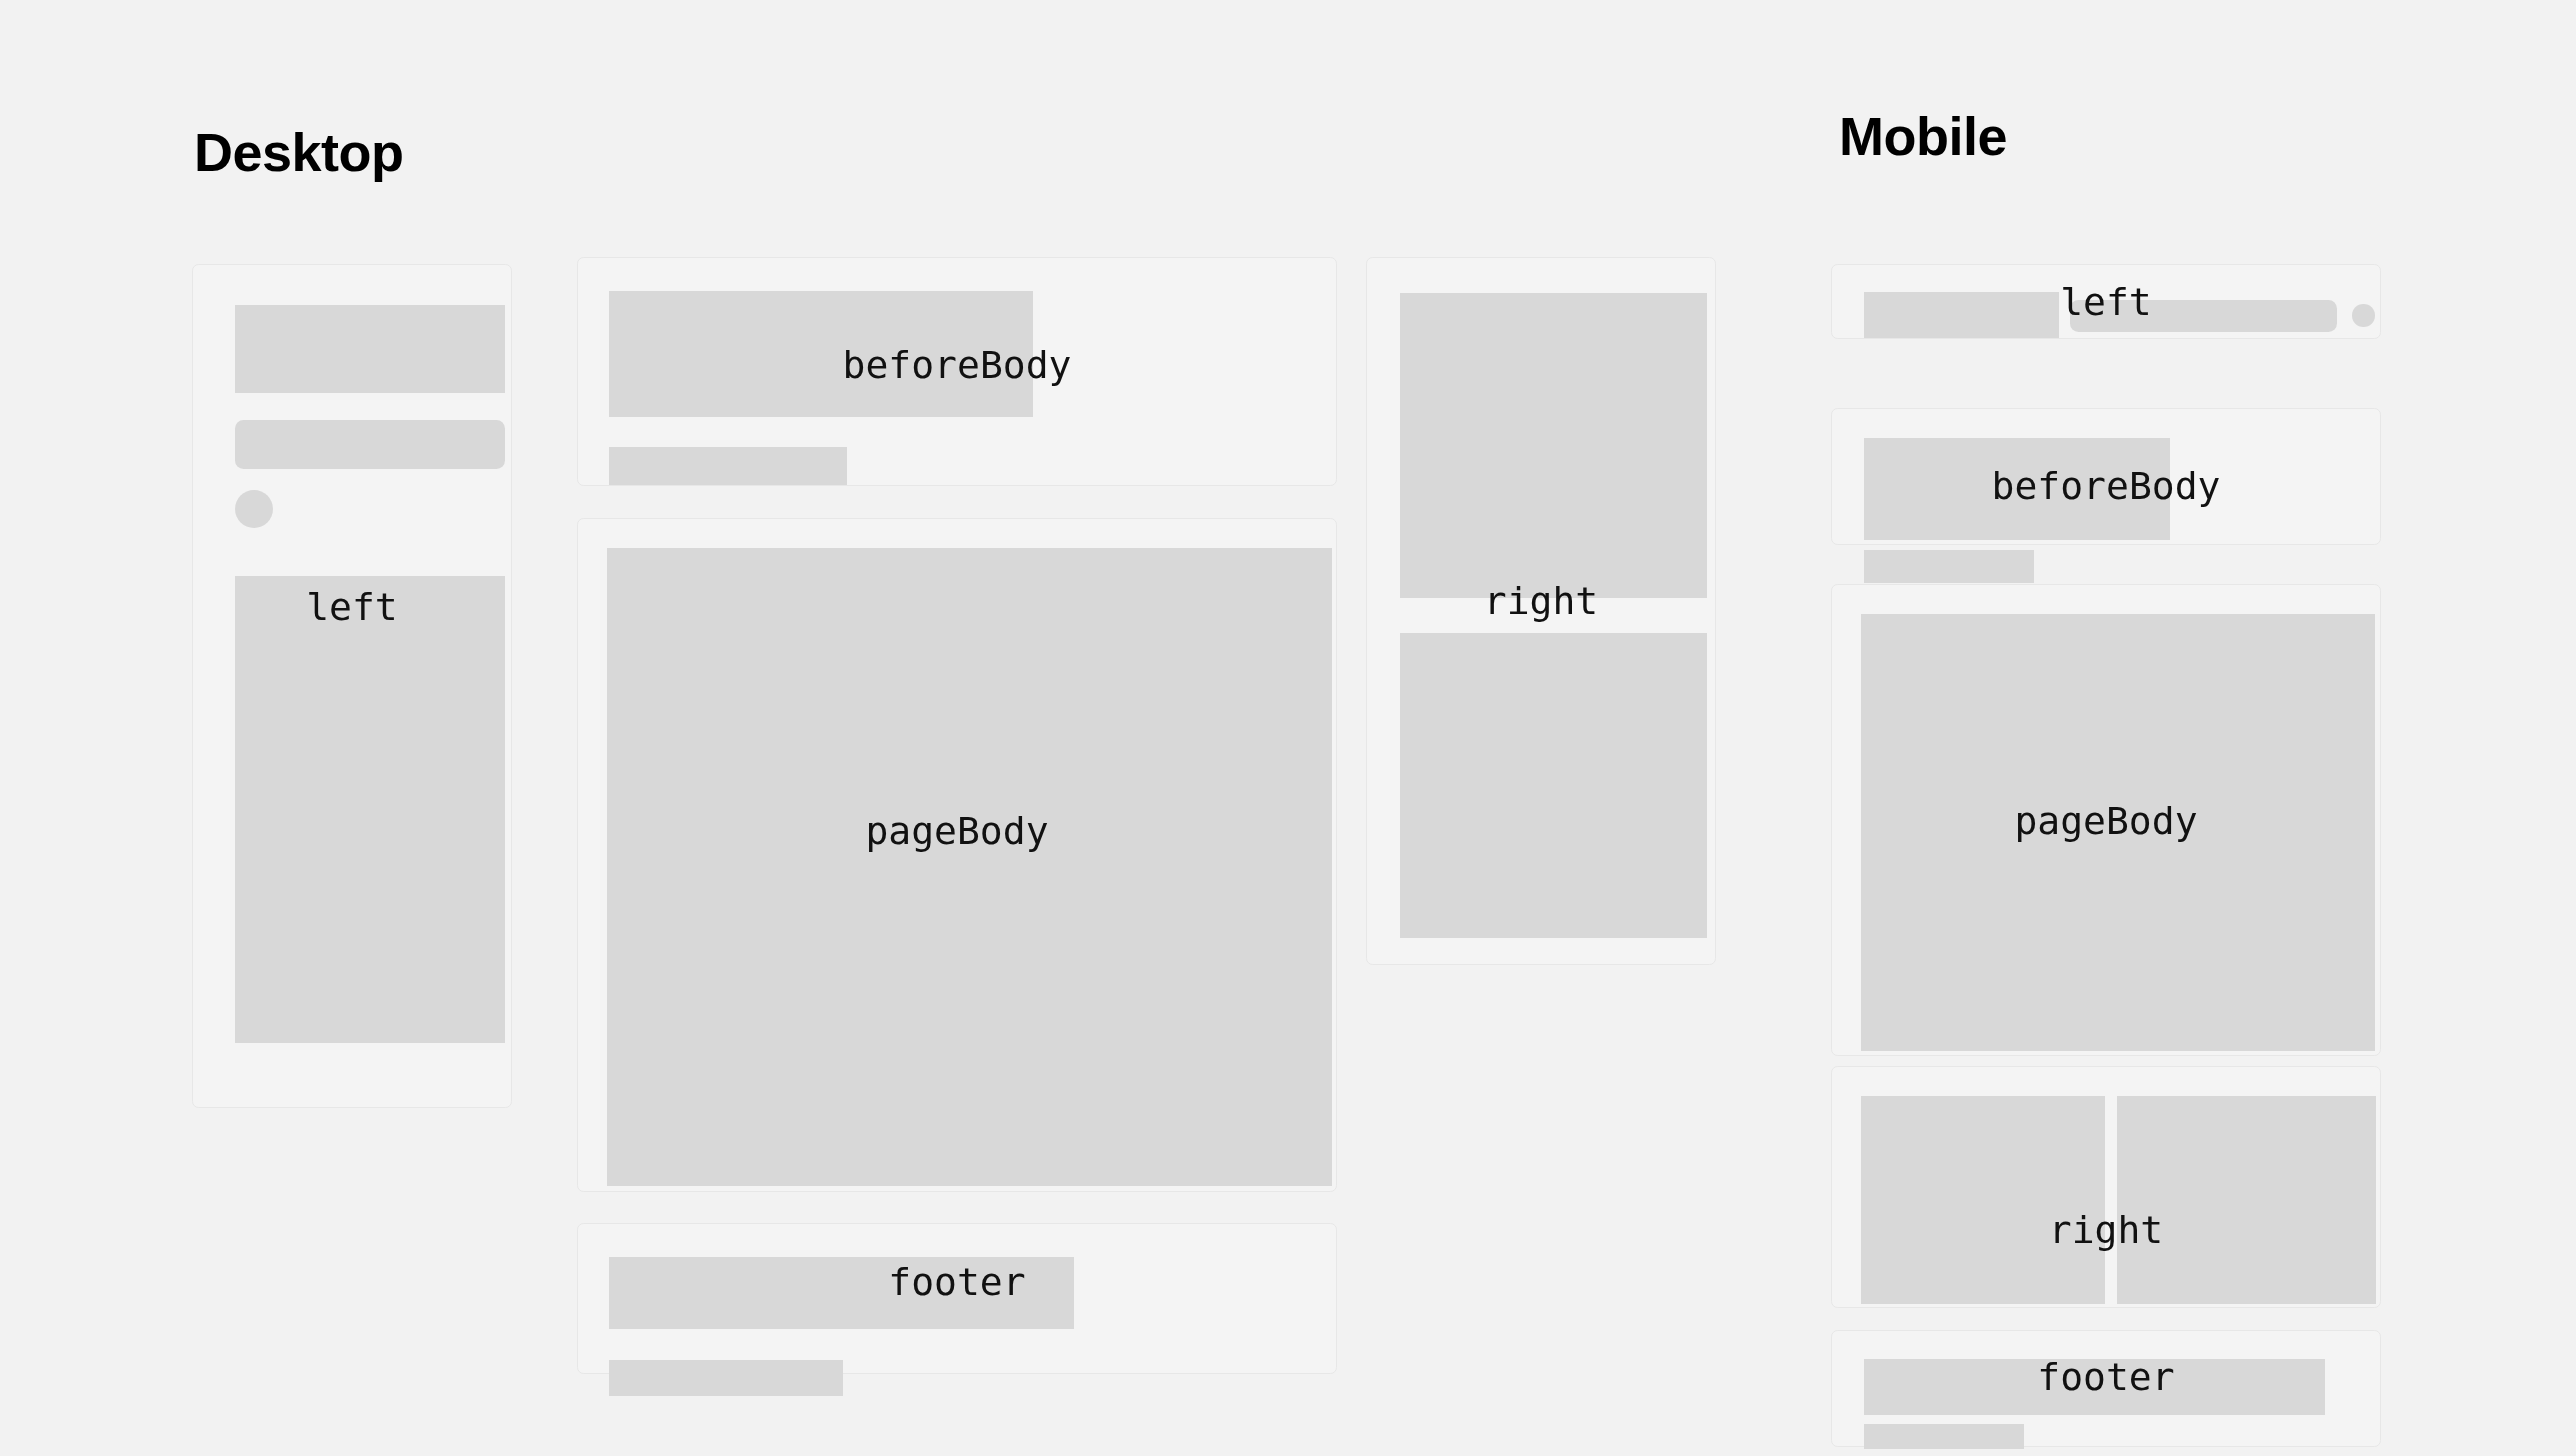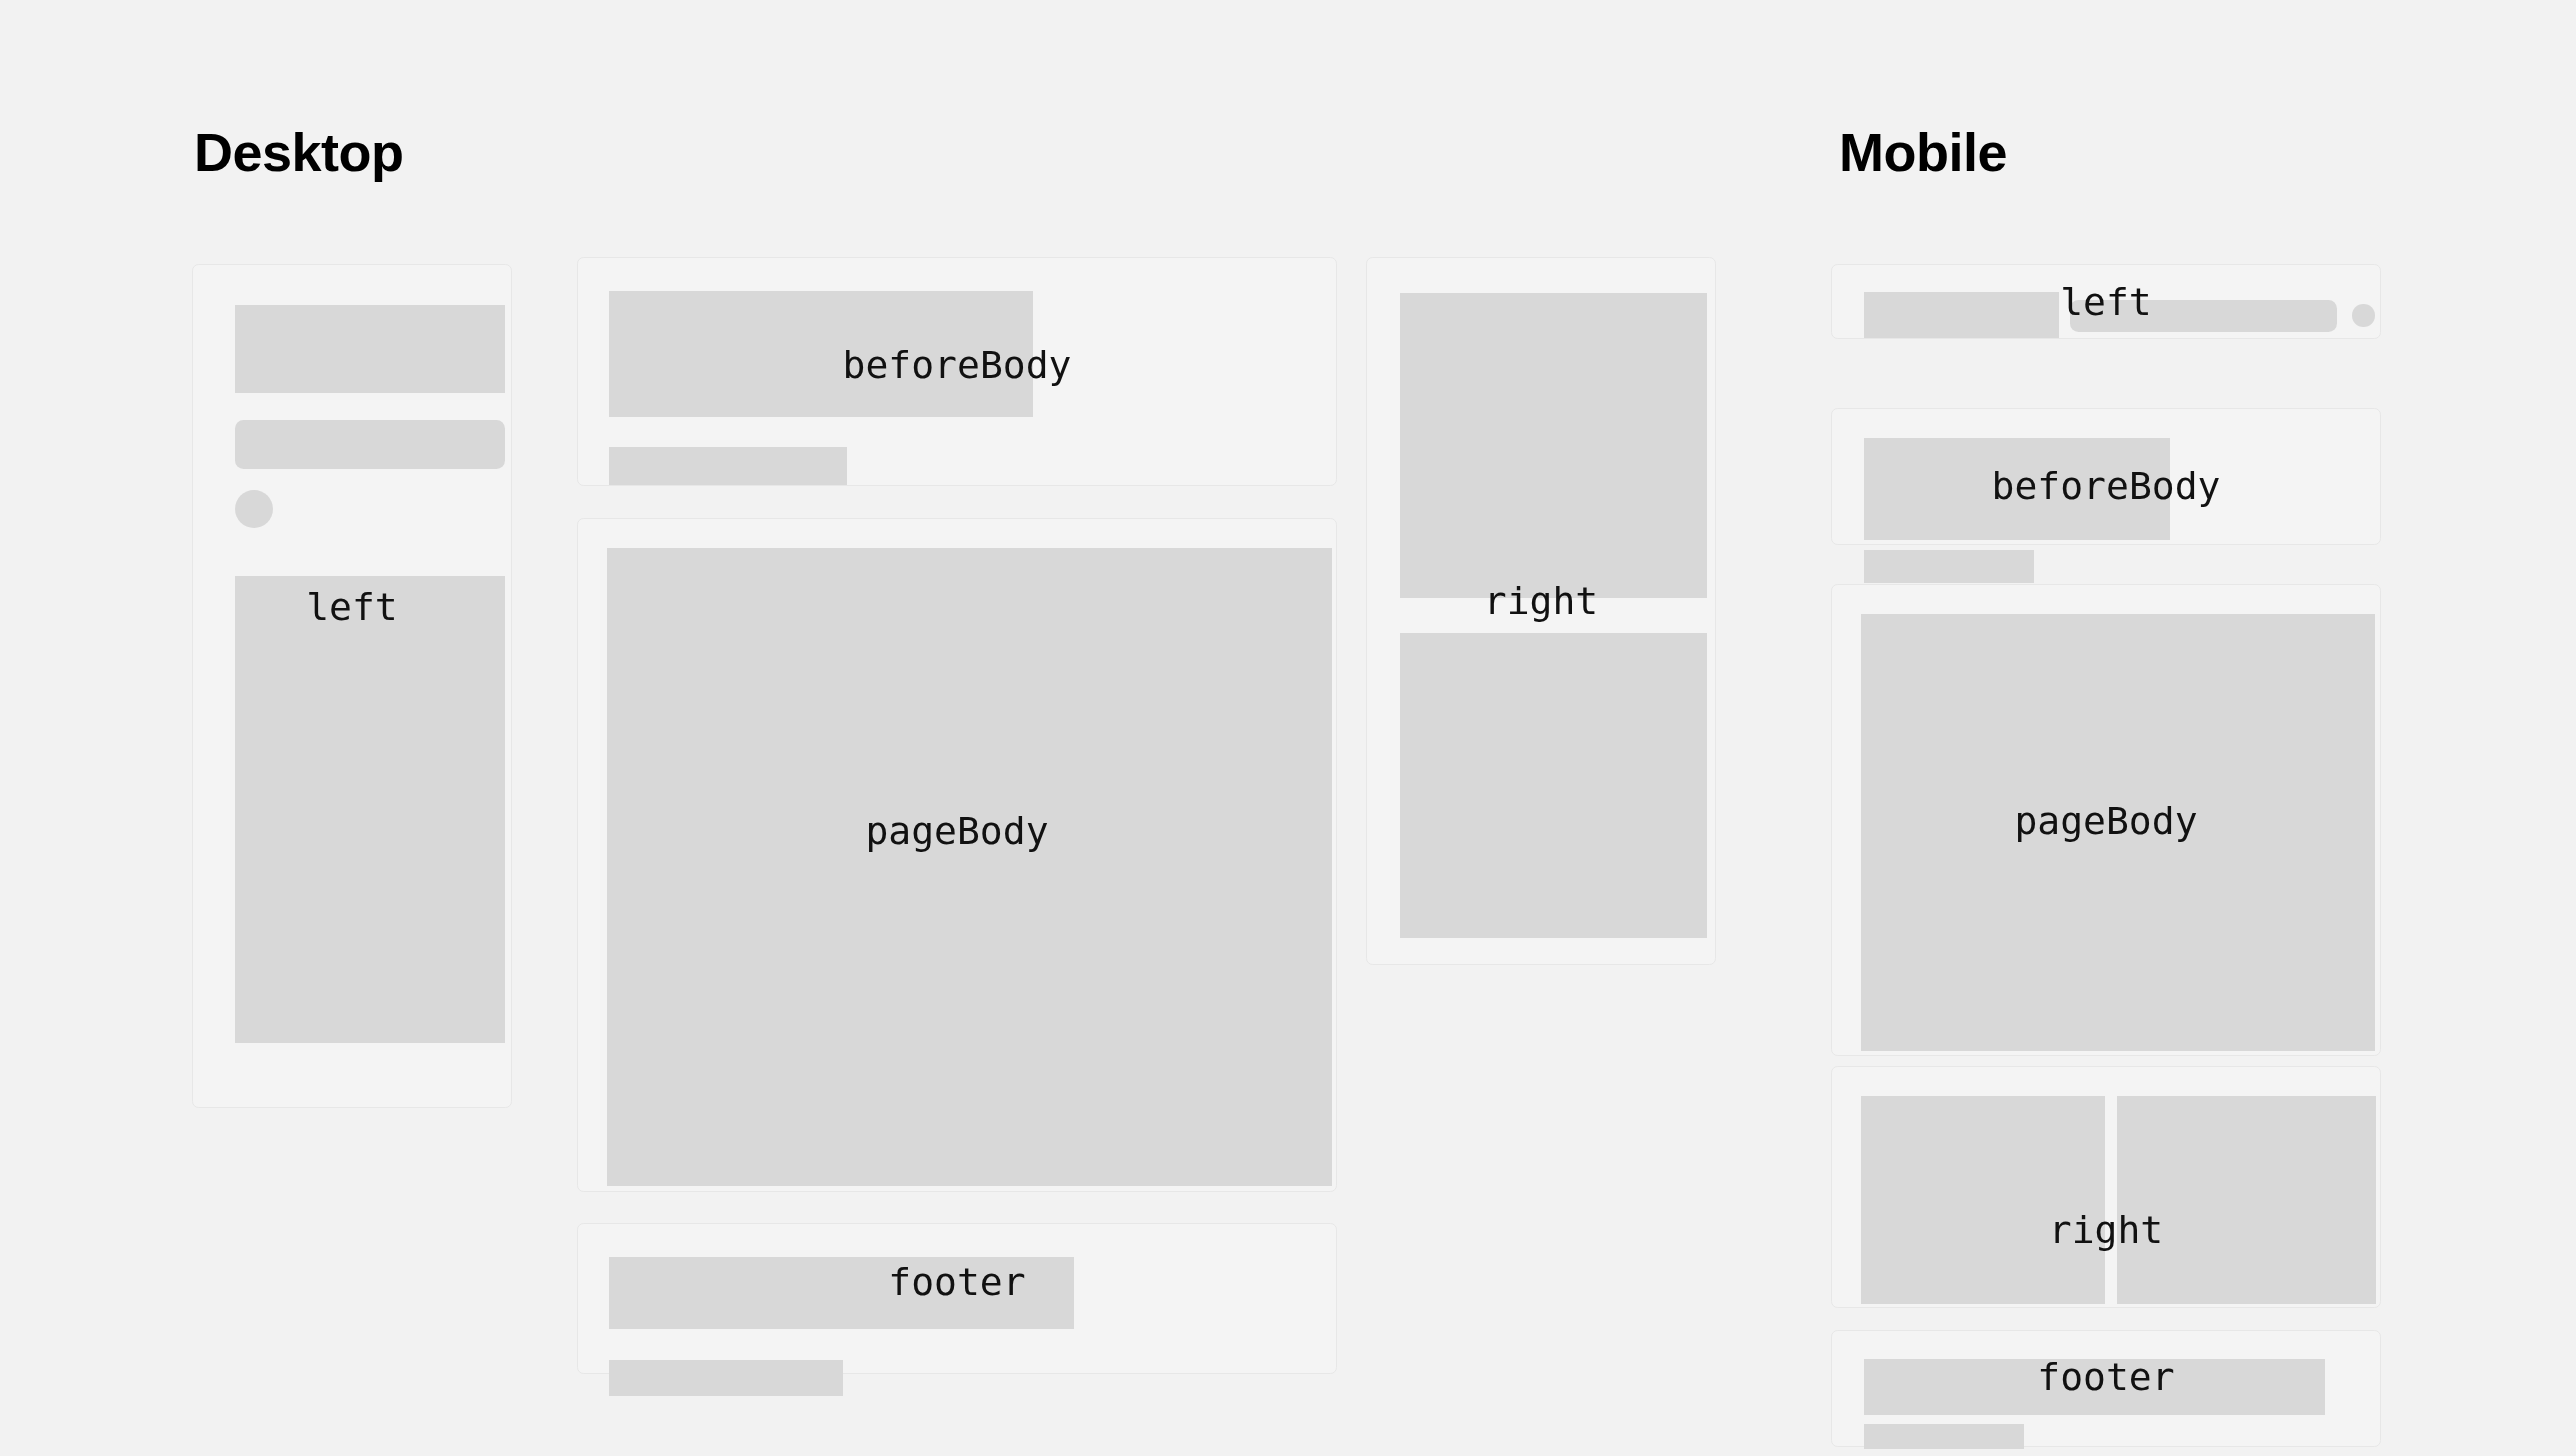--- a/index.html
+++ b/index.html
@@ -25,21 +25,21 @@
     position: absolute;
     font-family: "Liberation Sans", sans-serif;
     font-weight: 700;
     font-size: 54px;
     line-height: 1;
     letter-spacing: -0.5px;
     color: #000000;
     white-space: nowrap;
   }
   #title-desktop { left: 146px; top: 77px; }
-  #title-mobile  { left: 1791px; top: 77px; }
+  #title-mobile  { left: 1791px; top: 61px; }
 
   
   .card {
     position: absolute;
     background: #f4f4f4;
     border: 1.9px solid #e7e7e7;
     border-radius: 6.6px;
   }
 
   

